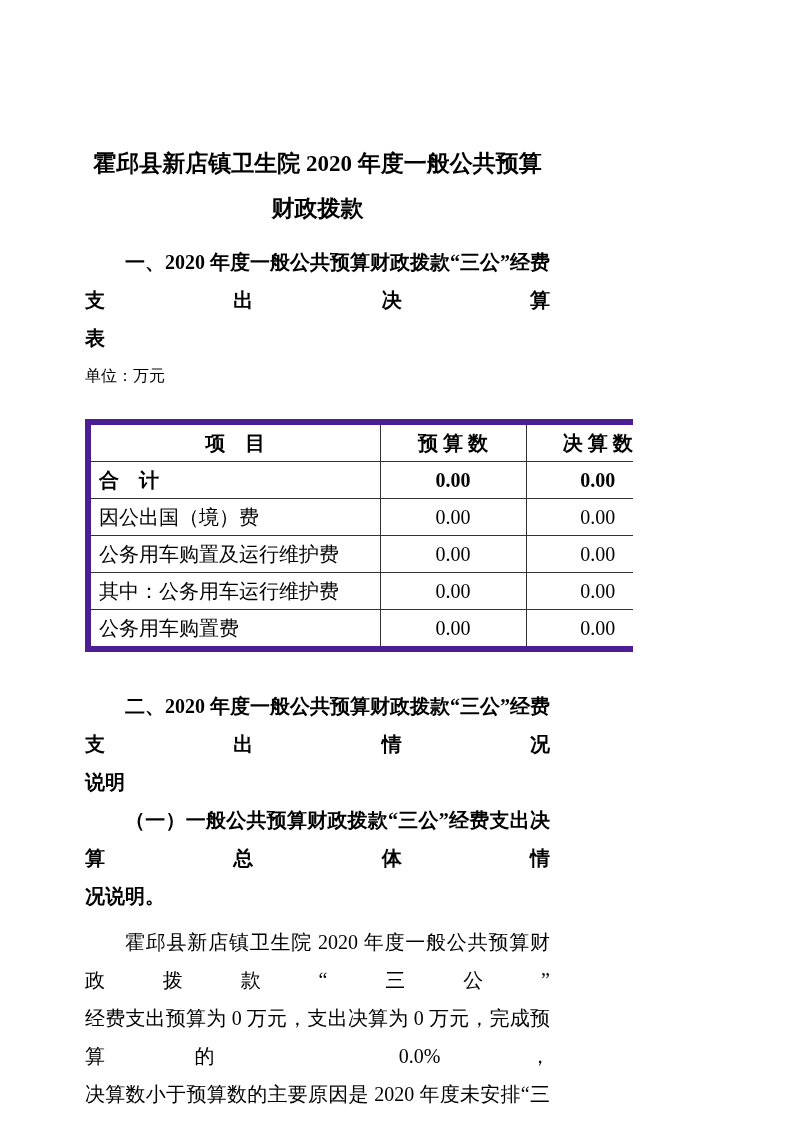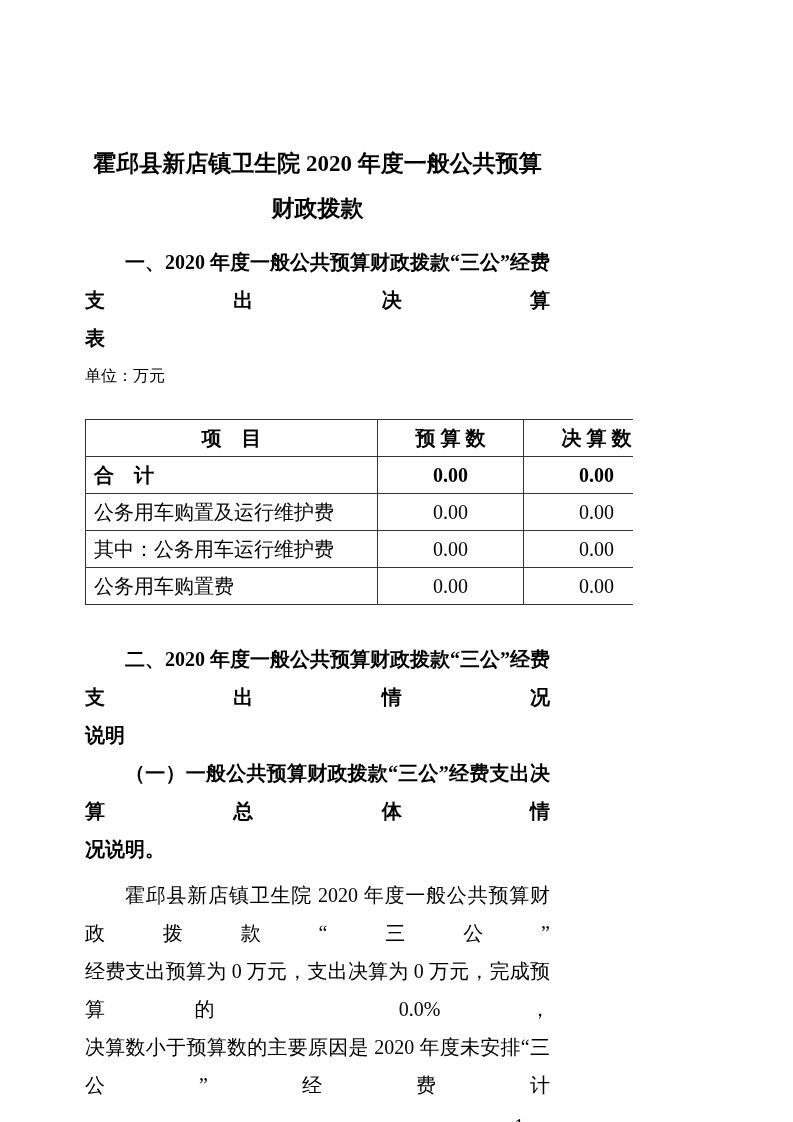--- a/index.html
+++ b/index.html
@@ -43,21 +43,21 @@
   .unit-line {
     font-size: 16px;
     line-height: 38px;
     text-align: left;
     padding-right: 6px;
   }
   table.budget {
     margin-top: 24px;
     width: 584px;
     border-collapse: collapse;
-    border: 1px solid #4c1d95;
+    border: 6px solid #4c1d95;
     table-layout: fixed;
   }
   table.budget td, table.budget th {
     border: 1px solid #333;
     font-size: 20px;
     font-weight: normal;
     height: 36px;
     padding: 0 0 0 8px;
     text-align: left;
     white-space: pre;
@@ -105,20 +105,25 @@
         <th>决 算 数</th>
       </tr>
     </thead>
     <tbody>
       <tr class="total">
         <td class="center">合　计</td>
         <td class="num">0.00</td>
         <td class="num">0.00</td>
       </tr>
       <tr>
+        <td>因公出国（境）费</td>
+        <td class="num">0.00</td>
+        <td class="num">0.00</td>
+      </tr>
+      <tr>
         <td>公务用车购置及运行维护费</td>
         <td class="num">0.00</td>
         <td class="num">0.00</td>
       </tr>
       <tr>
         <td class="indent1">其中：公务用车运行维护费</td>
         <td class="num">0.00</td>
         <td class="num">0.00</td>
       </tr>
       <tr>

